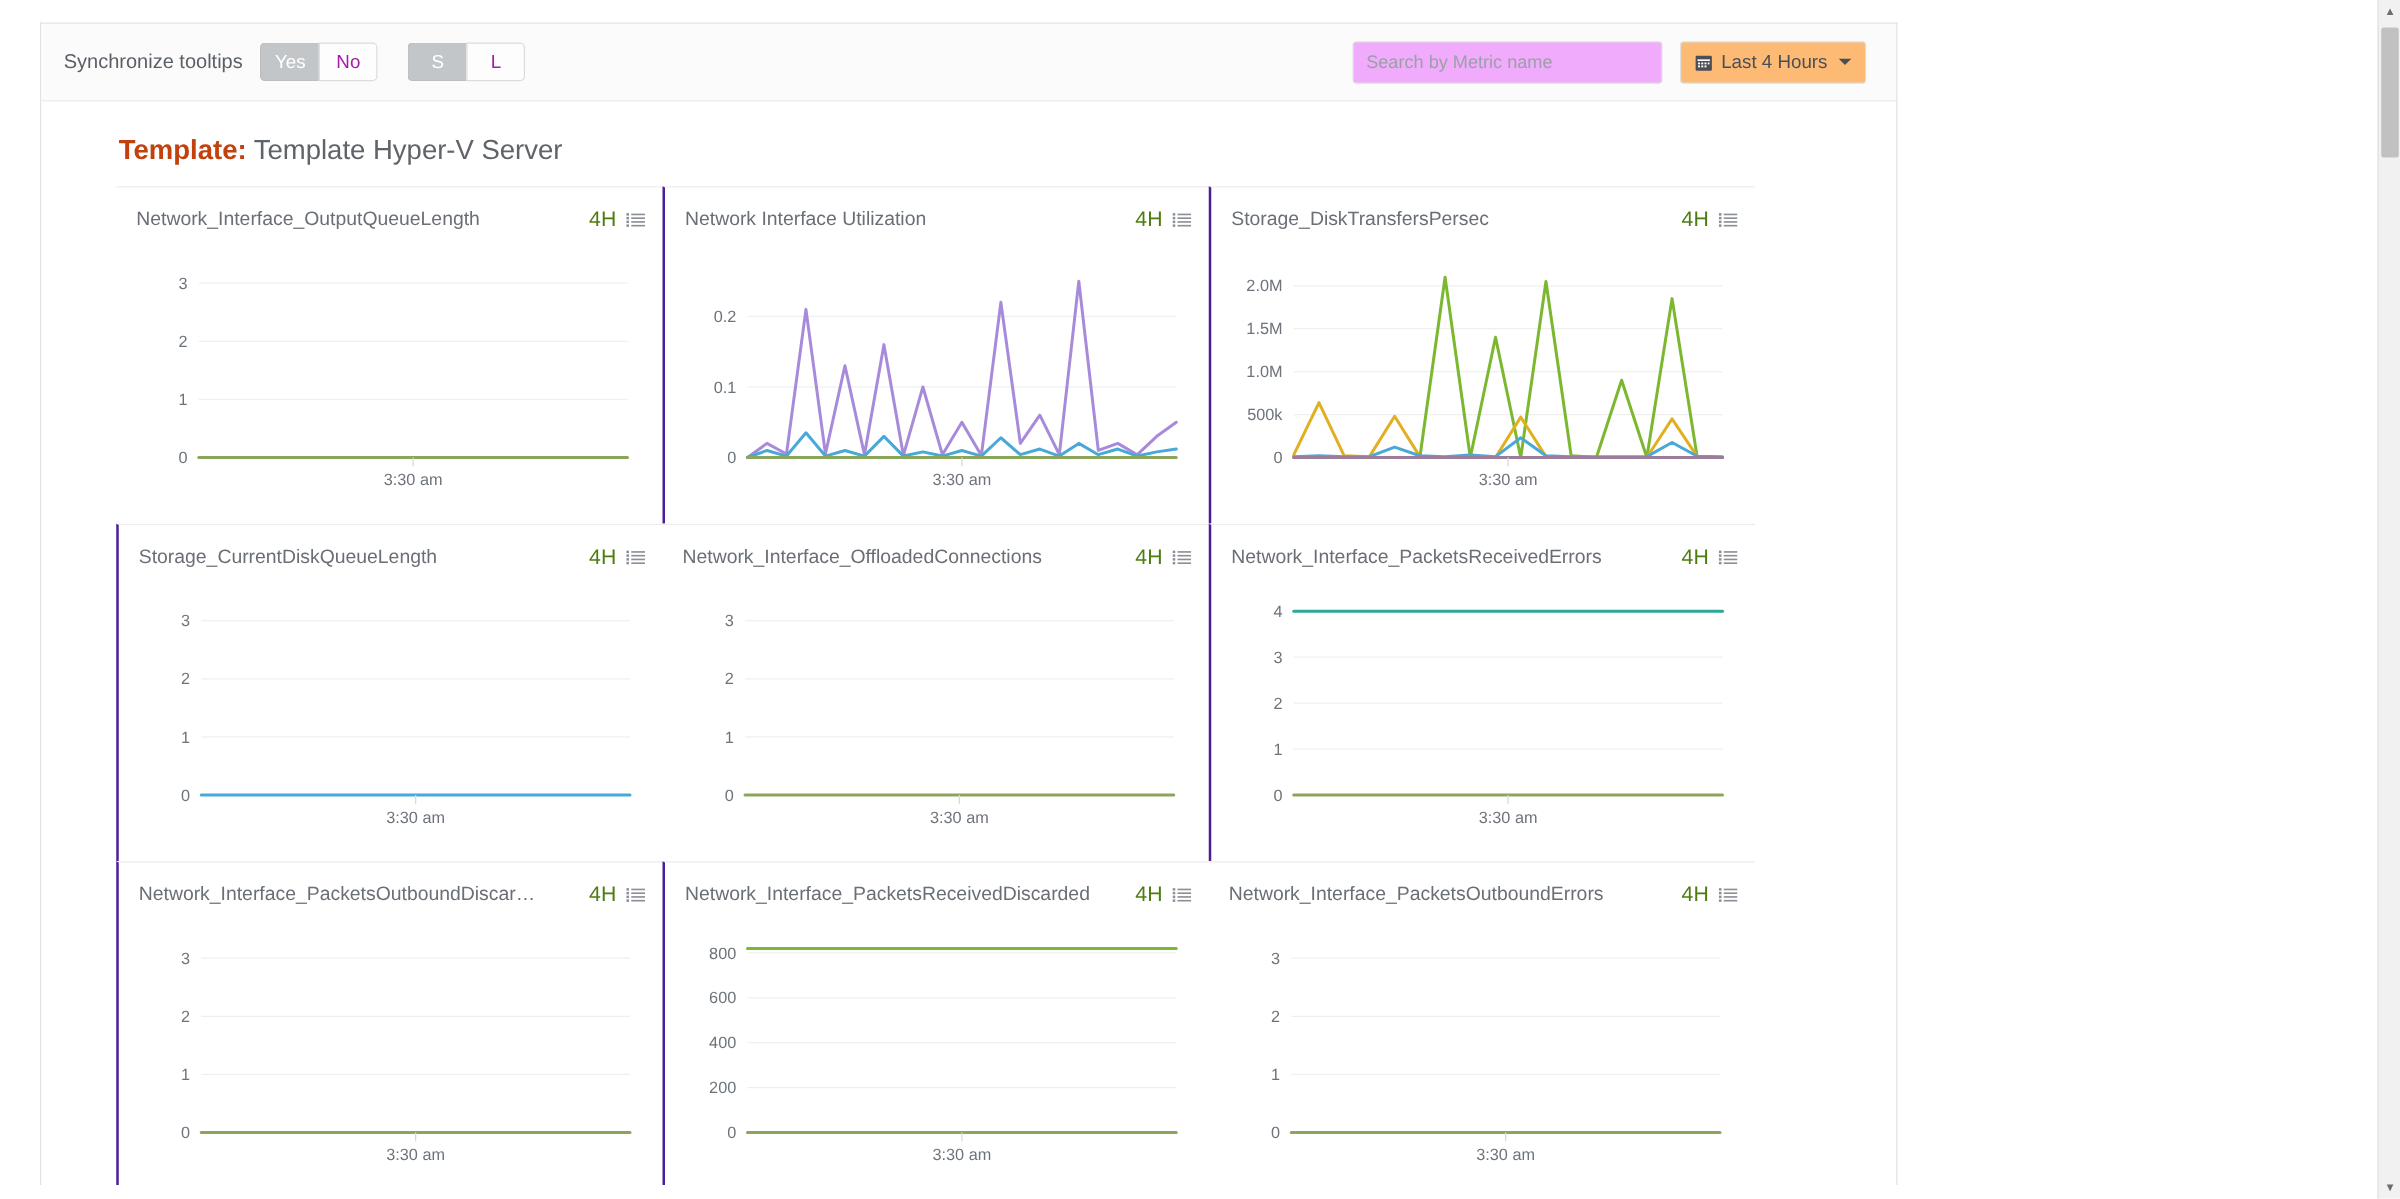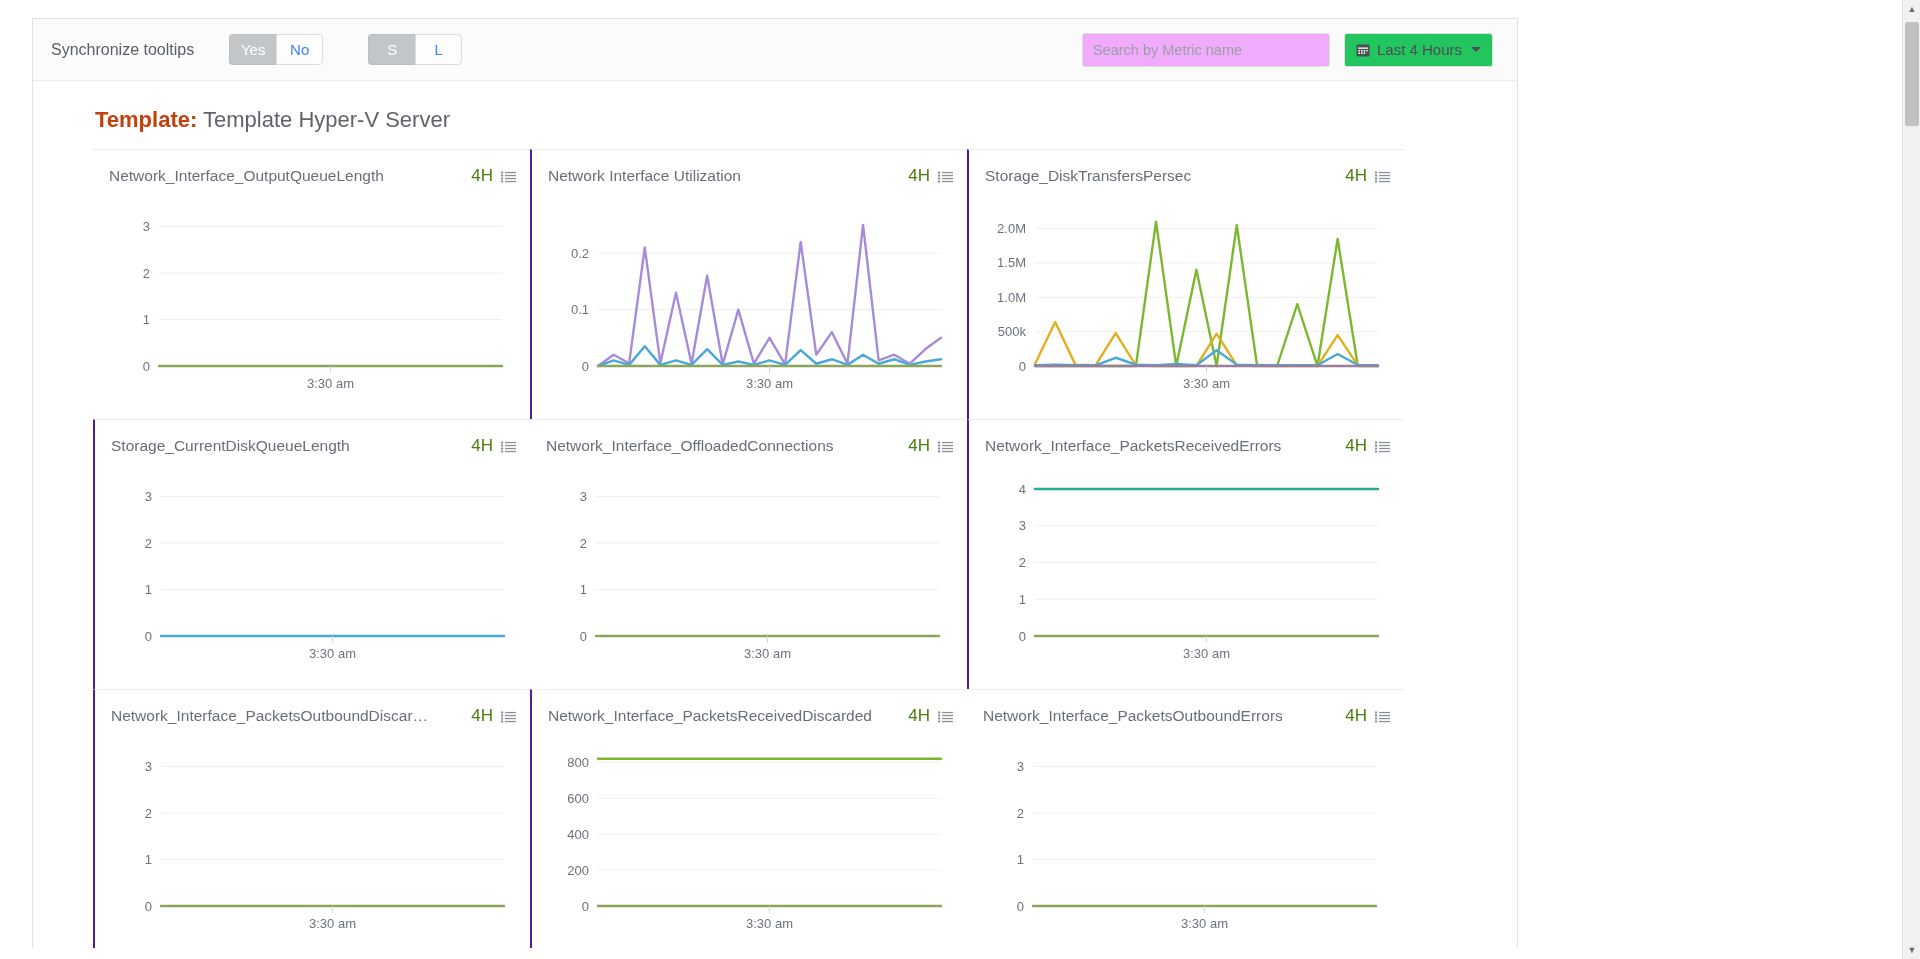--- a/index.html
+++ b/index.html
@@ -46,37 +46,36 @@
     margin-right: 14px;
     white-space: nowrap;
   }
   .btn-group { display: flex; margin-right: 24px; }
   .btn-group .seg {
     min-width: 47px;
     height: 31px;
     line-height: 29px;
     text-align: center;
     font-size: 15px;
-    color: #3b82f6;
+    color: #a21caf;
     background: #fdfdfd;
     border: 1px solid #dcdcdc;
     border-right: none;
     cursor: pointer;
     padding: 0 10px;
   }
   .btn-group .seg:last-child {
     border-right: 1px solid #dcdcdc;
     border-radius: 0 4px 4px 0;
   }
   .btn-group .seg:first-child { border-radius: 4px 0 0 4px; }
   .btn-group .seg.active {
     background: #c3c6c8;
     color: #ffffff;
     border-color: #bbbec0;
-    margin-left: 21px;
   }
 
   .toolbar-right {
     margin-left: auto;
     display: flex;
     align-items: center;
     gap: 14px;
   }
   .search-box {
     width: 248px;
@@ -87,21 +86,21 @@
     font-size: 14.5px;
     color: #4d5157;
     padding: 0 10px;
     font-family: "Liberation Sans", sans-serif;
   }
   .search-box::placeholder { color: #9aa0a6; }
   .range-picker {
     height: 34px;
     border: 1px solid #dfdfdf;
     border-radius: 3px;
-    background: #22c55e;
+    background: #fdba74;
     display: flex;
     align-items: center;
     gap: 7px;
     padding: 0 11px;
     font-size: 15px;
     color: #4b4f55;
     cursor: pointer;
     white-space: nowrap;
   }
   .cal-ico { display: inline-block; width: 14px; height: 14px; }

